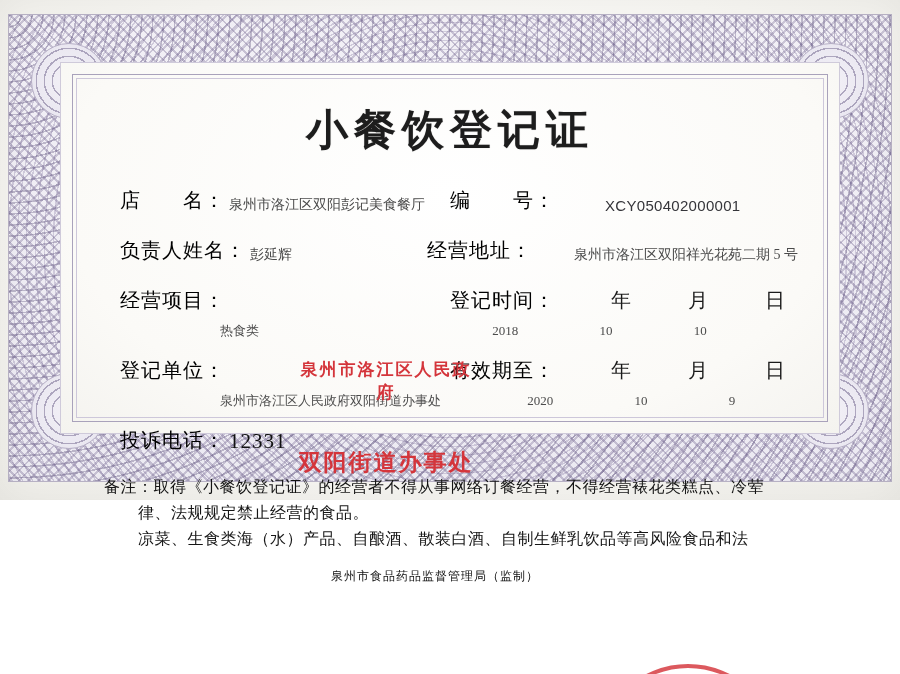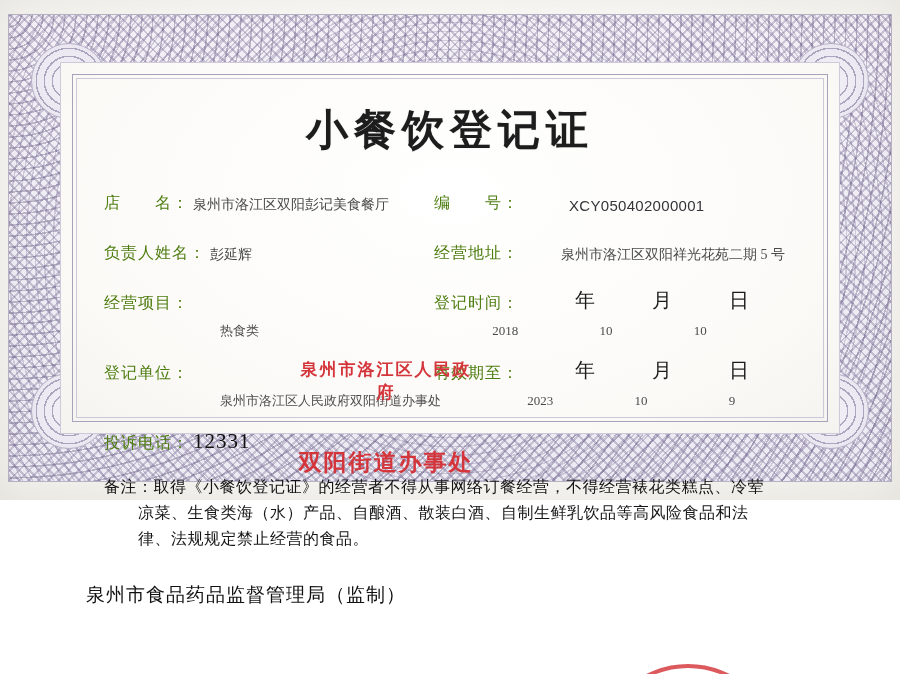--- a/index.html
+++ b/index.html
@@ -70,24 +70,25 @@
     color:#1a1a1a;
   }
   .row{
     display:flex;
     align-items:flex-end;
     margin-bottom:20px;
     position:relative;
     min-height:30px;
   }
   .lbl{
-    font-size:16px;
+    font-size:20px;
     letter-spacing:1px;
     white-space:nowrap;
-    color:#4d7c0f;
+    color:#000000;
+    margin-left:16px;
   }
   .val{
     font-size:15px;
     color:#3a3a3a;
     padding-left:4px;
     white-space:nowrap;
   }
   .val.small{font-size:14px;color:#4a4a4a;}
   .val.mono{font-family:"Liberation Sans", sans-serif;font-size:15px;letter-spacing:.3px;color:#35353a;}
   .val.big{font-size:21px;color:#111;letter-spacing:1px;}
@@ -110,24 +111,24 @@
     margin-top:8px;
     padding:0 20px 0 18px;
     font-size:16px;
     line-height:26px;
     color:#151515;
     letter-spacing:.5px;
   }
   .remark .ind{display:block;text-indent:0;}
   .remark .ind2{display:block;padding-left:34px;}
   .issuer{
-    text-align:left;
+    text-align:center;
     padding-right:30px;
-    margin-top:30px;
-    font-size:19px;
+    margin-top:16px;
+    font-size:12px;
     letter-spacing:1px;
     color:#111;
   }
   
   .seal{
     position:absolute;
     left:298px;top:332px;
     width:176px;height:176px;
     border-radius:50%;
     border:4px solid #d4353b;
@@ -256,38 +257,38 @@
         <div class="col-right">
           <span class="lbl">有效期至：</span>
           <span class="date-unit">年</span>
           <span class="date-unit">月</span>
           <span class="date-unit">日</span>
         </div>
       </div>
 
       <div class="sub-note">
         <span style="margin-right:83px;">泉州市洛江区人民政府双阳街道办事处</span>
-        <span style="margin-right:78px;">2023</span>
+        <span style="margin-right:78px;">2020</span>
         <span style="margin-right:78px;">10</span>
         <span>9</span>
       </div>
 
       <div class="row">
         <div class="col-left">
           <span class="lbl">投诉电话：</span>
           <span class="val big">12331</span>
         </div>
       </div>
 
     </div>
 
     <div class="remark">
       <span class="ind">备注：取得《小餐饮登记证》的经营者不得从事网络订餐经营，不得经营裱花类糕点、冷荤</span>
+      <span class="ind2">律、法规规定禁止经营的食品。</span>
       <span class="ind2">凉菜、生食类海（水）产品、自酿酒、散装白酒、自制生鲜乳饮品等高风险食品和法</span>
-      <span class="ind2">律、法规规定禁止经营的食品。</span>
     </div>
 
     <div class="issuer">泉州市食品药品监督管理局（监制）</div>
   </div>
 
   <div class="seal-wrap">
     <div class="seal"></div>
     <div class="seal-text-top">泉州市洛江区人民政府</div>
     <div class="seal-text-bottom">双阳街道办事处</div>
   </div>

